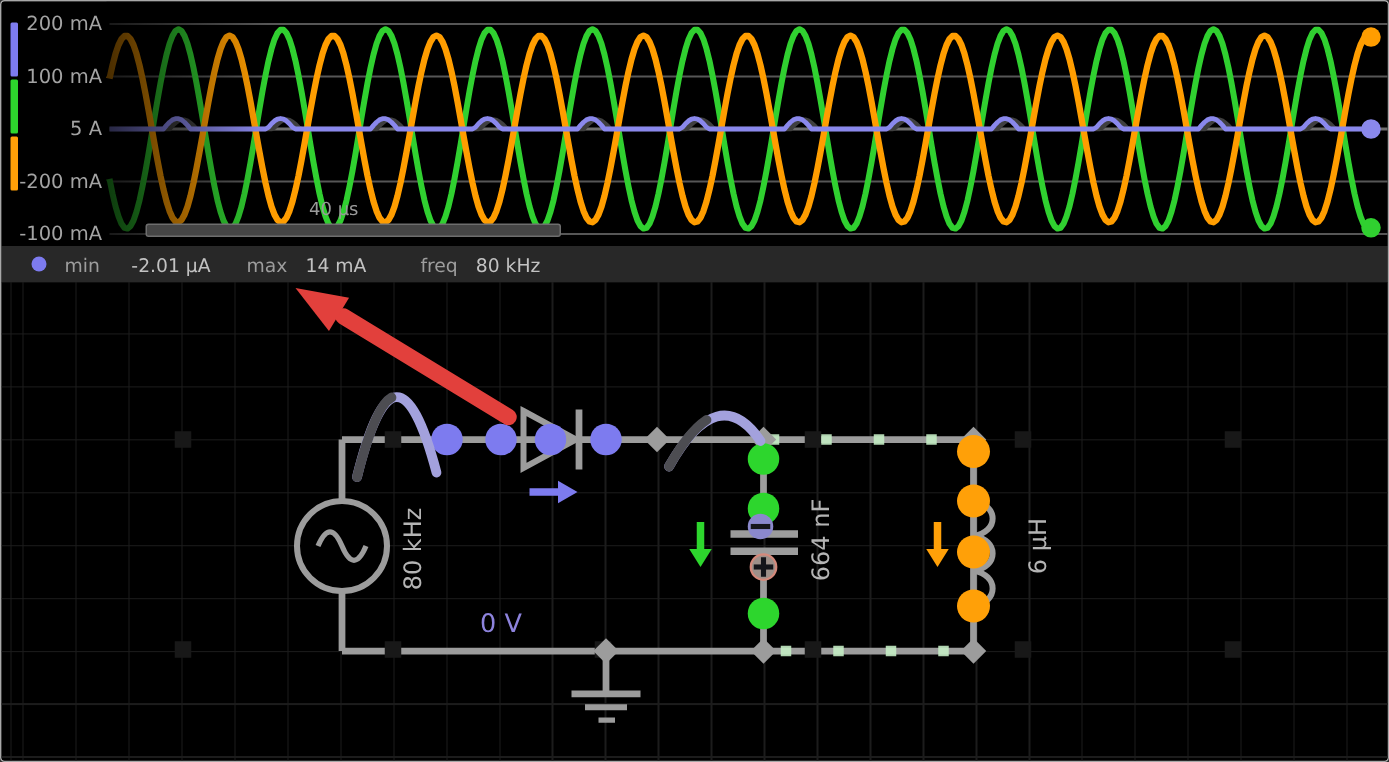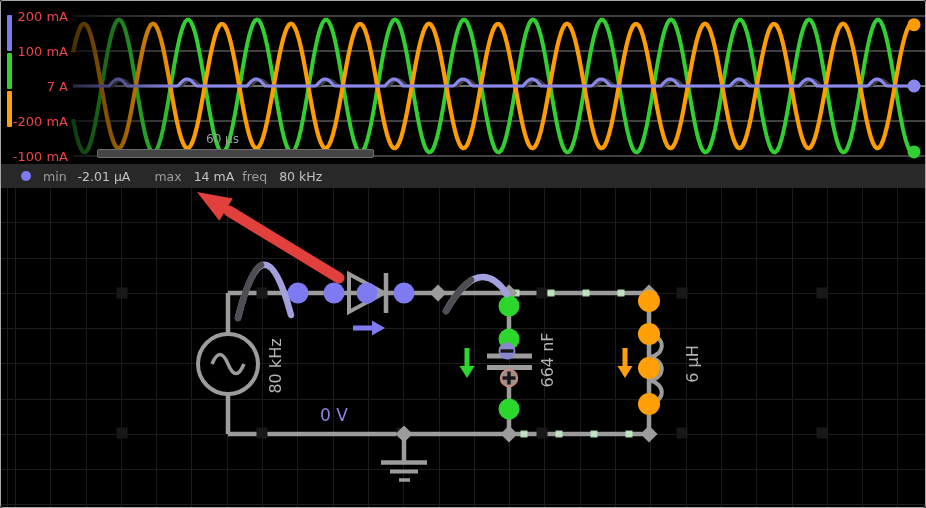--- a/index.html
+++ b/index.html
@@ -5,21 +5,21 @@
   html,body{margin:0;padding:0;background:#333;}
   .window{
     position:relative;width:926px;height:508px;overflow:hidden;
     background:#000;border:1px solid #a8a8a8;border-radius:3px;box-sizing:border-box;
     font-family:"DejaVu Sans","Liberation Sans",sans-serif;
   }
   
   .scope{position:absolute;left:0;top:0;width:926px;height:163px;background:#000;}
   .chan-seg{position:absolute;left:6px;width:5px;height:36px;border-radius:1px;}
   .ytick{position:absolute;width:62px;right:859px;text-align:right;
-         font-size:13px;color:#ef4444;white-space:nowrap;}
+         font-size:13px;color:#a3a3a3;white-space:nowrap;}
   .scope svg{position:absolute;left:0;top:0;pointer-events:none;}
   .time-label{position:absolute;left:205px;top:131px;font-size:12px;color:#9a9a9a;}
   .fade-left{position:absolute;left:70px;top:0;width:108px;height:163px;
              background:linear-gradient(to right,rgba(0,0,0,.72),rgba(0,0,0,0));pointer-events:none;}
   .scrollbar{position:absolute;left:96px;top:148px;width:277px;height:9px;
              background:#454545;border:1px solid #6e6e6e;border-radius:2px;box-sizing:border-box;}
   
   .legendbar{position:absolute;left:0;top:163px;width:926px;height:24px;background:#282828;
              display:flex;align-items:center;font-size:12.5px;color:#c2c2c2;}
   .legend-dot{width:10px;height:10px;border-radius:50%;margin-left:20px;flex:none;}
@@ -40,52 +40,52 @@
 <div class="window">
 
   <div class="scope">
 
     <div class="chan-seg" style="top: 14px; background: rgb(125, 123, 239);"></div>
     <div class="chan-seg" style="top: 52px; background: rgb(45, 214, 45);"></div>
     <div class="chan-seg" style="top: 90px; background: rgb(255, 160, 8);"></div>
 
     <div class="ytick" style="top:8px">200 mA</div>
     <div class="ytick" style="top:43px">100 mA</div>
-    <div class="ytick" style="top:78px">7 A</div>
+    <div class="ytick" style="top:78px">5 A</div>
     <div class="ytick" style="top:113px">-200 mA</div>
     <div class="ytick" style="top:148px">-100 mA</div>
 
     <svg width="926" height="163">
       <path d="M72,15 H926 M72,50 H926 M72,120 H926 M72,155 H926" stroke="#565656" stroke-width="1.3" fill="none"></path>
       <path d="M72,85 H926" stroke="#6f6f6f" stroke-width="2" fill="none"></path>
     </svg>
 
     <svg id="waves" width="926" height="163">
         <path d="M72,85.0L74,85.0L76,85.0L78,85.0L80,85.0L82,85.0L84,85.0L86,85.0L88,85.0L90,85.0L92,85.0L94,85.0L96,85.0L98,85.0L100,85.0L102,85.0L104,85.0L106,85.0L108,85.0L110,85.0L112,85.0L114,82.8L116,81.0L118,79.5L120,78.8L122,78.8L124,79.5L126,81.0L128,82.8L130,85.0L132,85.0L134,85.0L136,85.0L138,85.0L140,85.0L142,85.0L144,85.0L146,85.0L148,85.0L150,85.0L152,85.0L154,85.0L156,85.0L158,85.0L160,85.0L162,85.0L164,85.0L166,85.0L168,85.0L170,85.0L172,85.0L174,85.0L176,85.0L178,85.0L180,85.0L182,83.9L184,81.8L186,80.2L188,79.1L190,78.7L192,79.1L194,80.2L196,81.8L198,83.9L200,85.0L202,85.0L204,85.0L206,85.0L208,85.0L210,85.0L212,85.0L214,85.0L216,85.0L218,85.0L220,85.0L222,85.0L224,85.0L226,85.0L228,85.0L230,85.0L232,85.0L234,85.0L236,85.0L238,85.0L240,85.0L242,85.0L244,85.0L246,85.0L248,85.0L250,85.0L252,82.8L254,81.0L256,79.5L258,78.8L260,78.8L262,79.5L264,81.0L266,82.8L268,85.0L270,85.0L272,85.0L274,85.0L276,85.0L278,85.0L280,85.0L282,85.0L284,85.0L286,85.0L288,85.0L290,85.0L292,85.0L294,85.0L296,85.0L298,85.0L300,85.0L302,85.0L304,85.0L306,85.0L308,85.0L310,85.0L312,85.0L314,85.0L316,85.0L318,85.0L320,83.9L322,81.8L324,80.2L326,79.1L328,78.7L330,79.1L332,80.2L334,81.8L336,83.9L338,85.0L340,85.0L342,85.0L344,85.0L346,85.0L348,85.0L350,85.0L352,85.0L354,85.0L356,85.0L358,85.0L360,85.0L362,85.0L364,85.0L366,85.0L368,85.0L370,85.0L372,85.0L374,85.0L376,85.0L378,85.0L380,85.0L382,85.0L384,85.0L386,85.0L388,85.0L390,82.8L392,81.0L394,79.5L396,78.8L398,78.8L400,79.5L402,81.0L404,82.8L406,85.0L408,85.0L410,85.0L412,85.0L414,85.0L416,85.0L418,85.0L420,85.0L422,85.0L424,85.0L426,85.0L428,85.0L430,85.0L432,85.0L434,85.0L436,85.0L438,85.0L440,85.0L442,85.0L444,85.0L446,85.0L448,85.0L450,85.0L452,85.0L454,85.0L456,85.0L458,83.9L460,81.8L462,80.2L464,79.1L466,78.7L468,79.1L470,80.2L472,81.8L474,83.9L476,85.0L478,85.0L480,85.0L482,85.0L484,85.0L486,85.0L488,85.0L490,85.0L492,85.0L494,85.0L496,85.0L498,85.0L500,85.0L502,85.0L504,85.0L506,85.0L508,85.0L510,85.0L512,85.0L514,85.0L516,85.0L518,85.0L520,85.0L522,85.0L524,85.0L526,85.0L528,82.8L530,81.0L532,79.5L534,78.8L536,78.8L538,79.5L540,81.0L542,82.8L544,85.0L546,85.0L548,85.0L550,85.0L552,85.0L554,85.0L556,85.0L558,85.0L560,85.0L562,85.0L564,85.0L566,85.0L568,85.0L570,85.0L572,85.0L574,85.0L576,85.0L578,85.0L580,85.0L582,85.0L584,85.0L586,85.0L588,85.0L590,85.0L592,85.0L594,85.0L596,83.9L598,81.8L600,80.2L602,79.1L604,78.7L606,79.1L608,80.2L610,81.8L612,83.9L614,85.0L616,85.0L618,85.0L620,85.0L622,85.0L624,85.0L626,85.0L628,85.0L630,85.0L632,85.0L634,85.0L636,85.0L638,85.0L640,85.0L642,85.0L644,85.0L646,85.0L648,85.0L650,85.0L652,85.0L654,85.0L656,85.0L658,85.0L660,85.0L662,85.0L664,85.0L666,82.8L668,81.0L670,79.5L672,78.8L674,78.8L676,79.5L678,81.0L680,82.8L682,85.0L684,85.0L686,85.0L688,85.0L690,85.0L692,85.0L694,85.0L696,85.0L698,85.0L700,85.0L702,85.0L704,85.0L706,85.0L708,85.0L710,85.0L712,85.0L714,85.0L716,85.0L718,85.0L720,85.0L722,85.0L724,85.0L726,85.0L728,85.0L730,85.0L732,85.0L734,83.9L736,81.8L738,80.2L740,79.1L742,78.7L744,79.1L746,80.2L748,81.8L750,83.9L752,85.0L754,85.0L756,85.0L758,85.0L760,85.0L762,85.0L764,85.0L766,85.0L768,85.0L770,85.0L772,85.0L774,85.0L776,85.0L778,85.0L780,85.0L782,85.0L784,85.0L786,85.0L788,85.0L790,85.0L792,85.0L794,85.0L796,85.0L798,85.0L800,85.0L802,85.0L804,82.8L806,81.0L808,79.5L810,78.8L812,78.8L814,79.5L816,81.0L818,82.8L820,85.0L822,85.0L824,85.0L826,85.0L828,85.0L830,85.0L832,85.0L834,85.0L836,85.0L838,85.0L840,85.0L842,85.0L844,85.0L846,85.0L848,85.0L850,85.0L852,85.0L854,85.0L856,85.0L858,85.0L860,85.0L862,85.0L864,85.0L866,85.0L868,85.0L870,85.0L872,83.9L874,81.8L876,80.2L878,79.1L880,78.7L882,79.1L884,80.2L886,81.8L888,83.9L890,85.0L892,85.0L894,85.0L896,85.0L898,85.0L900,85.0L902,85.0L904,85.0L906,85.0L908,85.0L910,85.0L912,85.0" stroke="#3f3f3f" stroke-width="3" fill="none"></path>
         <path d="M72,118.2L74,128.1L76,136.6L78,143.3L80,148.2L82,150.9L84,151.4L86,149.8L88,146.0L90,140.2L92,132.6L94,123.3L96,112.9L98,101.5L100,89.5L102,77.4L104,65.6L106,54.4L108,44.2L110,35.4L112,28.2L114,22.9L116,19.6L118,18.5L120,19.6L122,22.9L124,28.2L126,35.4L128,44.2L130,54.4L132,65.6L134,77.4L136,89.5L138,101.5L140,112.9L142,123.3L144,132.6L146,140.2L148,146.0L150,149.8L152,151.4L154,150.9L156,148.2L158,143.3L160,136.6L162,128.1L164,118.3L166,107.3L168,95.6L170,83.5L172,71.5L174,59.9L176,49.2L178,39.6L180,31.6L182,25.3L184,21.0L186,18.8L188,18.8L190,21.0L192,25.3L194,31.6L196,39.6L198,49.2L200,59.9L202,71.5L204,83.5L206,95.6L208,107.3L210,118.2L212,128.1L214,136.6L216,143.3L218,148.2L220,150.9L222,151.4L224,149.8L226,146.0L228,140.2L230,132.6L232,123.3L234,112.9L236,101.5L238,89.5L240,77.4L242,65.6L244,54.4L246,44.2L248,35.4L250,28.2L252,22.9L254,19.6L256,18.5L258,19.6L260,22.9L262,28.2L264,35.4L266,44.2L268,54.4L270,65.6L272,77.4L274,89.5L276,101.5L278,112.9L280,123.3L282,132.6L284,140.2L286,146.0L288,149.8L290,151.4L292,150.9L294,148.2L296,143.3L298,136.6L300,128.1L302,118.2L304,107.3L306,95.6L308,83.5L310,71.5L312,59.9L314,49.2L316,39.6L318,31.6L320,25.3L322,21.0L324,18.8L326,18.8L328,21.0L330,25.3L332,31.6L334,39.6L336,49.2L338,59.9L340,71.5L342,83.5L344,95.6L346,107.3L348,118.2L350,128.1L352,136.6L354,143.3L356,148.2L358,150.9L360,151.4L362,149.8L364,146.0L366,140.2L368,132.6L370,123.3L372,112.9L374,101.5L376,89.5L378,77.4L380,65.6L382,54.4L384,44.2L386,35.4L388,28.2L390,22.9L392,19.6L394,18.5L396,19.6L398,22.9L400,28.2L402,35.4L404,44.2L406,54.4L408,65.6L410,77.4L412,89.5L414,101.5L416,112.9L418,123.3L420,132.6L422,140.2L424,146.0L426,149.8L428,151.4L430,150.9L432,148.2L434,143.3L436,136.6L438,128.1L440,118.2L442,107.3L444,95.6L446,83.5L448,71.5L450,59.9L452,49.2L454,39.6L456,31.6L458,25.3L460,21.0L462,18.8L464,18.8L466,21.0L468,25.3L470,31.6L472,39.6L474,49.2L476,59.9L478,71.5L480,83.5L482,95.6L484,107.3L486,118.2L488,128.1L490,136.6L492,143.3L494,148.2L496,150.9L498,151.4L500,149.8L502,146.0L504,140.2L506,132.6L508,123.3L510,112.9L512,101.5L514,89.5L516,77.4L518,65.6L520,54.4L522,44.2L524,35.4L526,28.2L528,22.9L530,19.6L532,18.5L534,19.6L536,22.9L538,28.2L540,35.4L542,44.2L544,54.4L546,65.6L548,77.4L550,89.5L552,101.5L554,112.9L556,123.3L558,132.6L560,140.2L562,146.0L564,149.8L566,151.4L568,150.9L570,148.2L572,143.3L574,136.6L576,128.1L578,118.2L580,107.3L582,95.6L584,83.5L586,71.5L588,59.9L590,49.2L592,39.6L594,31.6L596,25.3L598,21.0L600,18.8L602,18.8L604,21.0L606,25.3L608,31.6L610,39.6L612,49.2L614,59.9L616,71.5L618,83.5L620,95.6L622,107.3L624,118.2L626,128.1L628,136.6L630,143.3L632,148.2L634,150.9L636,151.4L638,149.8L640,146.0L642,140.2L644,132.6L646,123.3L648,112.9L650,101.5L652,89.5L654,77.4L656,65.6L658,54.4L660,44.2L662,35.4L664,28.2L666,22.9L668,19.6L670,18.5L672,19.6L674,22.9L676,28.2L678,35.4L680,44.2L682,54.4L684,65.6L686,77.4L688,89.5L690,101.5L692,112.9L694,123.3L696,132.6L698,140.2L700,146.0L702,149.8L704,151.4L706,150.9L708,148.2L710,143.3L712,136.6L714,128.1L716,118.2L718,107.3L720,95.6L722,83.5L724,71.5L726,59.9L728,49.2L730,39.6L732,31.6L734,25.3L736,21.0L738,18.8L740,18.8L742,21.0L744,25.3L746,31.6L748,39.6L750,49.2L752,59.9L754,71.5L756,83.5L758,95.6L760,107.3L762,118.3L764,128.1L766,136.6L768,143.3L770,148.2L772,150.9L774,151.4L776,149.8L778,146.0L780,140.2L782,132.6L784,123.3L786,112.9L788,101.5L790,89.5L792,77.4L794,65.6L796,54.4L798,44.2L800,35.4L802,28.2L804,22.9L806,19.6L808,18.5L810,19.6L812,22.9L814,28.2L816,35.4L818,44.2L820,54.4L822,65.6L824,77.4L826,89.5L828,101.5L830,112.9L832,123.3L834,132.6L836,140.2L838,146.0L840,149.8L842,151.4L844,150.9L846,148.2L848,143.3L850,136.6L852,128.1L854,118.2L856,107.3L858,95.6L860,83.5L862,71.5L864,59.9L866,49.2L868,39.6L870,31.6L872,25.3L874,21.0L876,18.8L878,18.8L880,21.0L882,25.3L884,31.6L886,39.6L888,49.2L890,59.9L892,71.5L894,83.5L896,95.6L898,107.3L900,118.2L902,128.1L904,136.6L906,143.3L908,148.2L910,150.9L912,151.4" stroke="#30d030" stroke-width="4" fill="none" stroke-linejoin="round"></path>
         <path d="M72,51.4L74,42.5L76,34.9L78,29.0L80,25.0L82,23.0L84,23.0L86,25.0L88,29.0L90,34.9L92,42.5L94,51.4L96,61.5L98,72.3L100,83.6L102,94.9L104,105.9L106,116.2L108,125.4L110,133.3L112,139.6L114,144.2L116,146.7L118,147.2L120,145.7L122,142.1L124,136.7L126,129.6L128,120.9L130,111.1L132,100.4L134,89.3L136,77.9L138,66.8L140,56.3L142,46.8L144,38.5L146,31.8L148,26.8L150,23.7L152,22.7L154,23.7L156,26.8L158,31.8L160,38.5L162,46.8L164,56.3L166,66.8L168,77.9L170,89.3L172,100.4L174,111.1L176,120.9L178,129.6L180,136.7L182,142.1L184,145.7L186,147.2L188,146.7L190,144.2L192,139.6L194,133.3L196,125.4L198,116.2L200,105.9L202,94.9L204,83.6L206,72.3L208,61.5L210,51.4L212,42.5L214,34.9L216,29.0L218,25.0L220,23.0L222,23.0L224,25.0L226,29.0L228,34.9L230,42.5L232,51.4L234,61.5L236,72.3L238,83.6L240,94.9L242,105.9L244,116.2L246,125.4L248,133.3L250,139.6L252,144.2L254,146.7L256,147.2L258,145.7L260,142.1L262,136.7L264,129.6L266,120.9L268,111.1L270,100.4L272,89.3L274,77.9L276,66.8L278,56.3L280,46.8L282,38.5L284,31.8L286,26.8L288,23.7L290,22.7L292,23.7L294,26.8L296,31.8L298,38.5L300,46.8L302,56.3L304,66.8L306,77.9L308,89.3L310,100.4L312,111.1L314,120.9L316,129.6L318,136.7L320,142.1L322,145.7L324,147.2L326,146.7L328,144.2L330,139.6L332,133.3L334,125.4L336,116.1L338,105.9L340,94.9L342,83.6L344,72.3L346,61.5L348,51.4L350,42.5L352,34.9L354,29.0L356,25.0L358,23.0L360,23.0L362,25.0L364,29.0L366,34.9L368,42.5L370,51.4L372,61.5L374,72.3L376,83.6L378,94.9L380,105.9L382,116.2L384,125.4L386,133.3L388,139.6L390,144.2L392,146.7L394,147.2L396,145.7L398,142.1L400,136.7L402,129.6L404,120.9L406,111.1L408,100.4L410,89.3L412,77.9L414,66.8L416,56.3L418,46.8L420,38.5L422,31.8L424,26.8L426,23.7L428,22.7L430,23.7L432,26.8L434,31.8L436,38.5L438,46.8L440,56.3L442,66.8L444,77.9L446,89.3L448,100.4L450,111.1L452,120.9L454,129.6L456,136.7L458,142.1L460,145.7L462,147.2L464,146.7L466,144.2L468,139.6L470,133.3L472,125.4L474,116.2L476,105.9L478,94.9L480,83.6L482,72.3L484,61.5L486,51.4L488,42.5L490,34.9L492,29.0L494,25.0L496,23.0L498,23.0L500,25.0L502,29.0L504,34.9L506,42.5L508,51.4L510,61.5L512,72.3L514,83.6L516,94.9L518,105.9L520,116.1L522,125.4L524,133.3L526,139.6L528,144.2L530,146.7L532,147.2L534,145.7L536,142.1L538,136.7L540,129.6L542,120.9L544,111.1L546,100.4L548,89.3L550,77.9L552,66.8L554,56.3L556,46.8L558,38.5L560,31.8L562,26.8L564,23.7L566,22.7L568,23.7L570,26.8L572,31.8L574,38.5L576,46.8L578,56.3L580,66.8L582,77.9L584,89.3L586,100.4L588,111.1L590,120.9L592,129.6L594,136.7L596,142.1L598,145.7L600,147.2L602,146.7L604,144.2L606,139.6L608,133.3L610,125.4L612,116.2L614,105.9L616,94.9L618,83.6L620,72.3L622,61.5L624,51.4L626,42.5L628,34.9L630,29.0L632,25.0L634,23.0L636,23.0L638,25.0L640,29.0L642,34.9L644,42.5L646,51.4L648,61.5L650,72.3L652,83.6L654,94.9L656,105.9L658,116.2L660,125.4L662,133.3L664,139.6L666,144.2L668,146.7L670,147.2L672,145.7L674,142.1L676,136.7L678,129.6L680,120.9L682,111.1L684,100.4L686,89.3L688,77.9L690,66.8L692,56.3L694,46.8L696,38.5L698,31.8L700,26.8L702,23.7L704,22.7L706,23.7L708,26.8L710,31.8L712,38.5L714,46.8L716,56.3L718,66.8L720,77.9L722,89.3L724,100.4L726,111.1L728,120.9L730,129.6L732,136.7L734,142.1L736,145.7L738,147.2L740,146.7L742,144.2L744,139.6L746,133.3L748,125.4L750,116.2L752,105.9L754,94.9L756,83.6L758,72.3L760,61.5L762,51.4L764,42.5L766,34.9L768,29.0L770,25.0L772,23.0L774,23.0L776,25.0L778,29.0L780,34.9L782,42.5L784,51.4L786,61.5L788,72.3L790,83.6L792,94.9L794,105.9L796,116.1L798,125.4L800,133.3L802,139.6L804,144.2L806,146.7L808,147.2L810,145.7L812,142.1L814,136.7L816,129.6L818,120.9L820,111.1L822,100.4L824,89.3L826,77.9L828,66.8L830,56.3L832,46.8L834,38.5L836,31.8L838,26.8L840,23.7L842,22.7L844,23.7L846,26.8L848,31.8L850,38.5L852,46.8L854,56.3L856,66.8L858,77.9L860,89.3L862,100.4L864,111.1L866,120.9L868,129.6L870,136.7L872,142.1L874,145.7L876,147.2L878,146.7L880,144.2L882,139.6L884,133.3L886,125.4L888,116.1L890,105.9L892,94.9L894,83.6L896,72.3L898,61.5L900,51.4L902,42.5L904,34.9L906,29.0L908,25.0L910,23.0L912,23.0" stroke="#ff9d00" stroke-width="4.2" fill="none" stroke-linejoin="round"></path>
         <path d="M72,85.0L74,85.0L76,85.0L78,85.0L80,85.0L82,85.0L84,85.0L86,85.0L88,85.0L90,85.0L92,85.0L94,85.0L96,85.0L98,85.0L100,85.0L102,85.0L104,85.0L106,85.0L108,85.0L110,82.6L112,80.5L114,78.9L116,78.1L118,78.1L120,78.9L122,80.5L124,82.6L126,85.0L128,85.0L130,85.0L132,85.0L134,85.0L136,85.0L138,85.0L140,85.0L142,85.0L144,85.0L146,85.0L148,85.0L150,85.0L152,85.0L154,85.0L156,85.0L158,85.0L160,85.0L162,85.0L164,85.0L166,85.0L168,85.0L170,85.0L172,85.0L174,85.0L176,85.0L178,83.8L180,81.5L182,79.6L184,78.4L186,78.0L188,78.4L190,79.6L192,81.5L194,83.8L196,85.0L198,85.0L200,85.0L202,85.0L204,85.0L206,85.0L208,85.0L210,85.0L212,85.0L214,85.0L216,85.0L218,85.0L220,85.0L222,85.0L224,85.0L226,85.0L228,85.0L230,85.0L232,85.0L234,85.0L236,85.0L238,85.0L240,85.0L242,85.0L244,85.0L246,85.0L248,82.6L250,80.5L252,78.9L254,78.1L256,78.1L258,78.9L260,80.5L262,82.6L264,85.0L266,85.0L268,85.0L270,85.0L272,85.0L274,85.0L276,85.0L278,85.0L280,85.0L282,85.0L284,85.0L286,85.0L288,85.0L290,85.0L292,85.0L294,85.0L296,85.0L298,85.0L300,85.0L302,85.0L304,85.0L306,85.0L308,85.0L310,85.0L312,85.0L314,85.0L316,83.8L318,81.5L320,79.6L322,78.4L324,78.0L326,78.4L328,79.6L330,81.5L332,83.8L334,85.0L336,85.0L338,85.0L340,85.0L342,85.0L344,85.0L346,85.0L348,85.0L350,85.0L352,85.0L354,85.0L356,85.0L358,85.0L360,85.0L362,85.0L364,85.0L366,85.0L368,85.0L370,85.0L372,85.0L374,85.0L376,85.0L378,85.0L380,85.0L382,85.0L384,85.0L386,82.6L388,80.5L390,78.9L392,78.1L394,78.1L396,78.9L398,80.5L400,82.6L402,85.0L404,85.0L406,85.0L408,85.0L410,85.0L412,85.0L414,85.0L416,85.0L418,85.0L420,85.0L422,85.0L424,85.0L426,85.0L428,85.0L430,85.0L432,85.0L434,85.0L436,85.0L438,85.0L440,85.0L442,85.0L444,85.0L446,85.0L448,85.0L450,85.0L452,85.0L454,83.8L456,81.5L458,79.6L460,78.4L462,78.0L464,78.4L466,79.6L468,81.5L470,83.8L472,85.0L474,85.0L476,85.0L478,85.0L480,85.0L482,85.0L484,85.0L486,85.0L488,85.0L490,85.0L492,85.0L494,85.0L496,85.0L498,85.0L500,85.0L502,85.0L504,85.0L506,85.0L508,85.0L510,85.0L512,85.0L514,85.0L516,85.0L518,85.0L520,85.0L522,85.0L524,82.6L526,80.5L528,78.9L530,78.1L532,78.1L534,78.9L536,80.5L538,82.6L540,85.0L542,85.0L544,85.0L546,85.0L548,85.0L550,85.0L552,85.0L554,85.0L556,85.0L558,85.0L560,85.0L562,85.0L564,85.0L566,85.0L568,85.0L570,85.0L572,85.0L574,85.0L576,85.0L578,85.0L580,85.0L582,85.0L584,85.0L586,85.0L588,85.0L590,85.0L592,83.8L594,81.5L596,79.6L598,78.4L600,78.0L602,78.4L604,79.6L606,81.5L608,83.8L610,85.0L612,85.0L614,85.0L616,85.0L618,85.0L620,85.0L622,85.0L624,85.0L626,85.0L628,85.0L630,85.0L632,85.0L634,85.0L636,85.0L638,85.0L640,85.0L642,85.0L644,85.0L646,85.0L648,85.0L650,85.0L652,85.0L654,85.0L656,85.0L658,85.0L660,85.0L662,82.6L664,80.5L666,78.9L668,78.1L670,78.1L672,78.9L674,80.5L676,82.6L678,85.0L680,85.0L682,85.0L684,85.0L686,85.0L688,85.0L690,85.0L692,85.0L694,85.0L696,85.0L698,85.0L700,85.0L702,85.0L704,85.0L706,85.0L708,85.0L710,85.0L712,85.0L714,85.0L716,85.0L718,85.0L720,85.0L722,85.0L724,85.0L726,85.0L728,85.0L730,83.8L732,81.5L734,79.6L736,78.4L738,78.0L740,78.4L742,79.6L744,81.5L746,83.8L748,85.0L750,85.0L752,85.0L754,85.0L756,85.0L758,85.0L760,85.0L762,85.0L764,85.0L766,85.0L768,85.0L770,85.0L772,85.0L774,85.0L776,85.0L778,85.0L780,85.0L782,85.0L784,85.0L786,85.0L788,85.0L790,85.0L792,85.0L794,85.0L796,85.0L798,85.0L800,82.6L802,80.5L804,78.9L806,78.1L808,78.1L810,78.9L812,80.5L814,82.6L816,85.0L818,85.0L820,85.0L822,85.0L824,85.0L826,85.0L828,85.0L830,85.0L832,85.0L834,85.0L836,85.0L838,85.0L840,85.0L842,85.0L844,85.0L846,85.0L848,85.0L850,85.0L852,85.0L854,85.0L856,85.0L858,85.0L860,85.0L862,85.0L864,85.0L866,85.0L868,83.8L870,81.5L872,79.6L874,78.4L876,78.0L878,78.4L880,79.6L882,81.5L884,83.8L886,85.0L888,85.0L890,85.0L892,85.0L894,85.0L896,85.0L898,85.0L900,85.0L902,85.0L904,85.0L906,85.0L908,85.0L910,85.0L912,85.0" stroke="#8a88ec" stroke-width="3.2" fill="none" stroke-linejoin="round"></path>
         <circle cx="913" cy="85.0" r="6.5" fill="#8a88ec"></circle>
         <circle cx="913" cy="150.9" r="6.5" fill="#30d030"></circle>
         <circle cx="913" cy="23.7" r="6.5" fill="#ff9d00"></circle>
       </svg>
 
     <div class="fade-left"></div>
 
-    <span class="time-label">60 µs</span>
+    <span class="time-label">40 µs</span>
     <div class="scrollbar"></div>
   </div>
 
   <div class="legendbar">
     <div class="legend-dot" style="background: rgb(125, 123, 239);"></div>
     <span class="lg-label" style="margin-left:12px">min</span>
-    <span style="margin-left:11px">-2.01 µA</span>
+    <span style="margin-left:21px">-2.01 µA</span>
     <span class="lg-label" style="margin-left:24px">max</span>
     <span style="margin-left:12px">14 mA</span>
-    <span class="lg-label" style="margin-left:8px">freq</span>
+    <span class="lg-label" style="margin-left:36px">freq</span>
     <span style="margin-left:12px">80 kHz</span>
   </div>
 
   <div class="circuit">
     <svg id="circuit-svg" width="926" height="321" viewBox="0 0 926 321">
 
       <g stroke="#9c9c9c" stroke-width="4.5" fill="none">
         <path d="M227,105 H648"></path>
         <path d="M227,246 H648"></path>
         <path d="M227,105 V147"></path>

